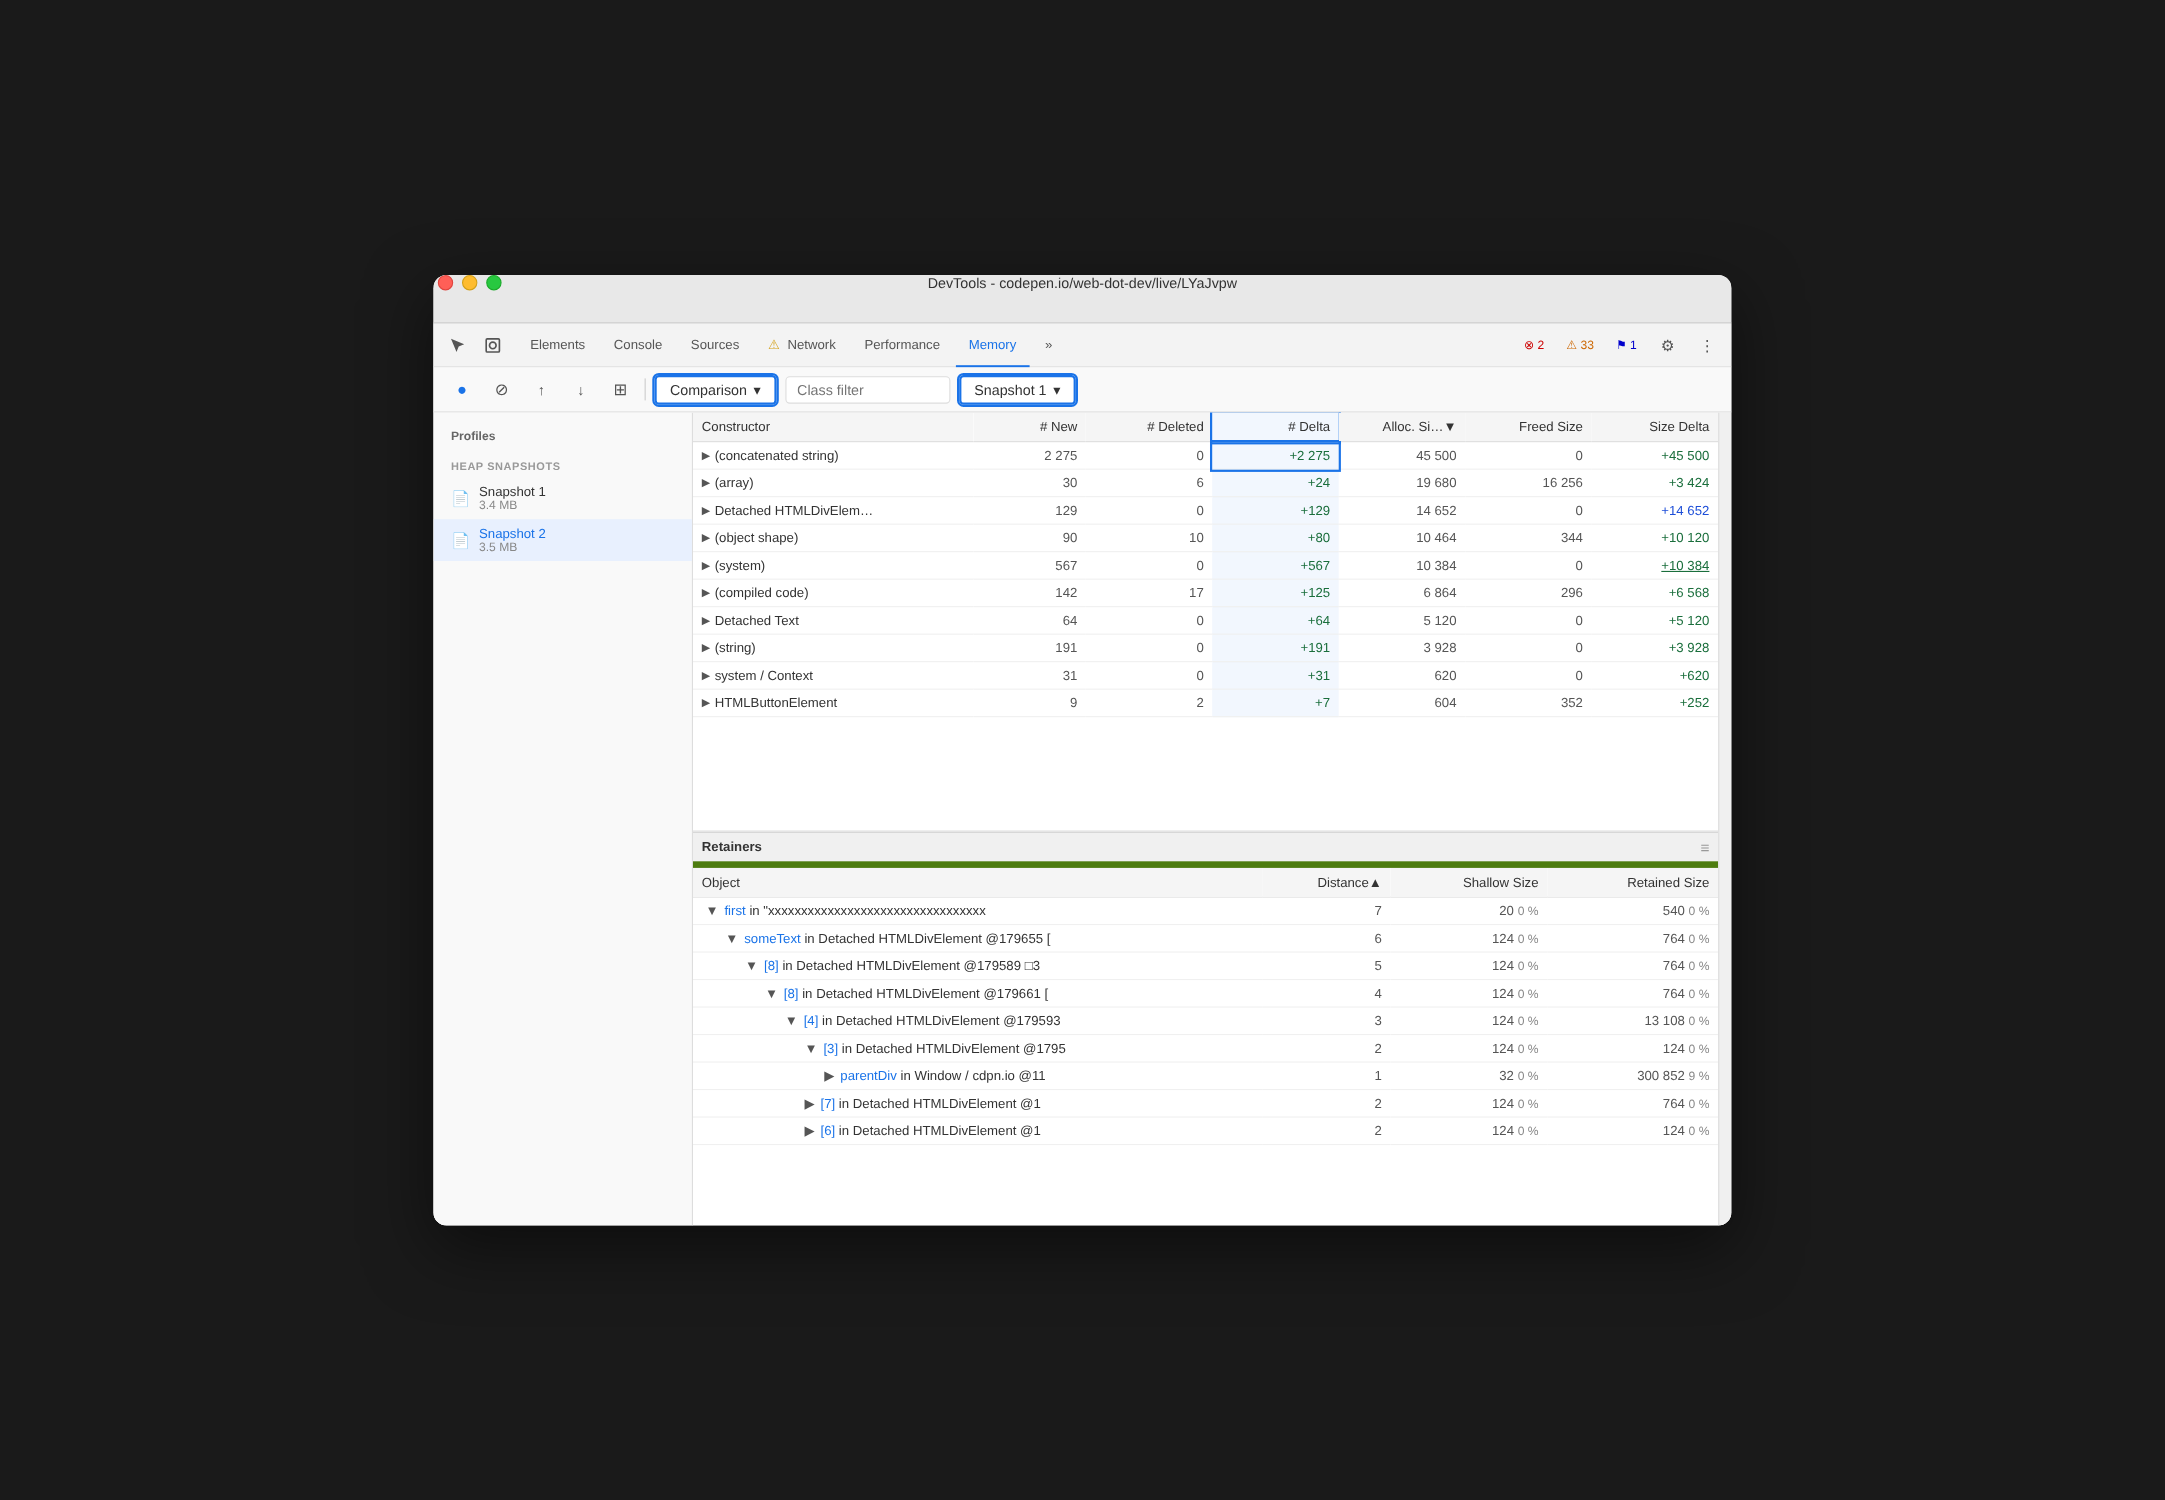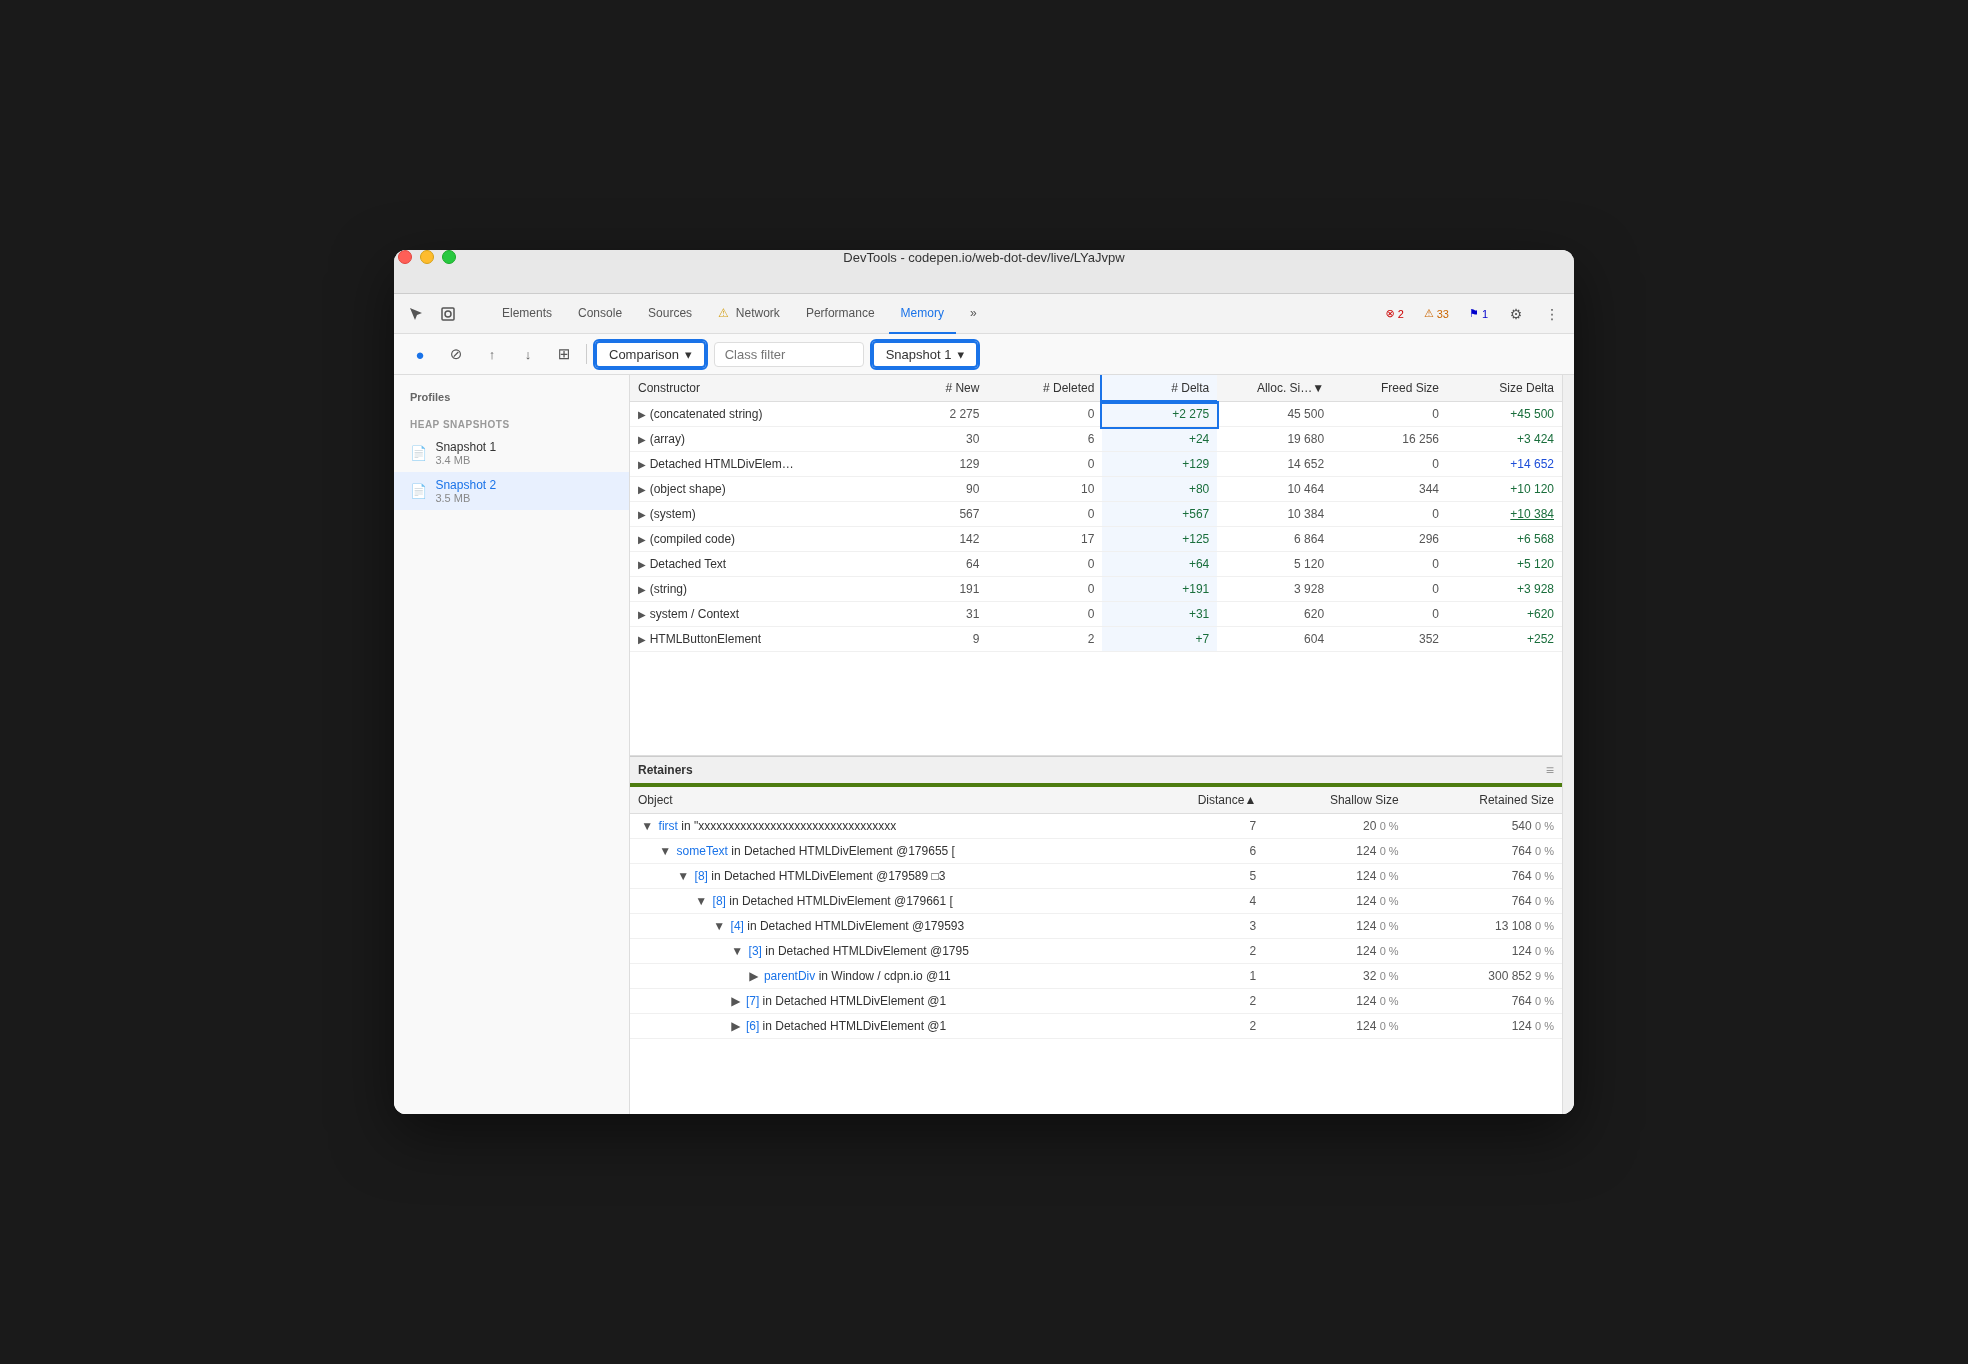--- a/index.html
+++ b/index.html
@@ -52,21 +52,20 @@
       flex-direction: column;
       height: 820px;
     }
     .tab-bar {
       display: flex;
       align-items: center;
       background: #f3f3f3;
       border-bottom: 1px solid #ddd;
       height: 40px;
       padding: 0 8px;
-      gap: 20px;
     }
     .tab-icons {
       display: flex;
       gap: 4px;
       margin-right: 8px;
     }
     .tab-icon {
       width: 28px;
       height: 28px;
       display: flex;
@@ -269,21 +268,21 @@
     .expand-arrow {
       color: #555;
       font-size: 10px;
       cursor: pointer;
       display: inline-block;
     }
     .num-cell { text-align: right; color: #555; }
     .delta-cell { text-align: right; color: #1a6e3c; font-weight: 500; }
     .section-header {
       background: #f0f0f0;
-      border-bottom: 4px solid #4d7c0f;
+      border-bottom: 6px solid #4d7c0f;
       border-top: 1px solid #ccc;
       padding: 5px 8px;
       font-size: 12px;
       font-weight: 600;
       color: #333;
       display: flex;
       justify-content: space-between;
       align-items: center;
     }
     .retainers-section {

